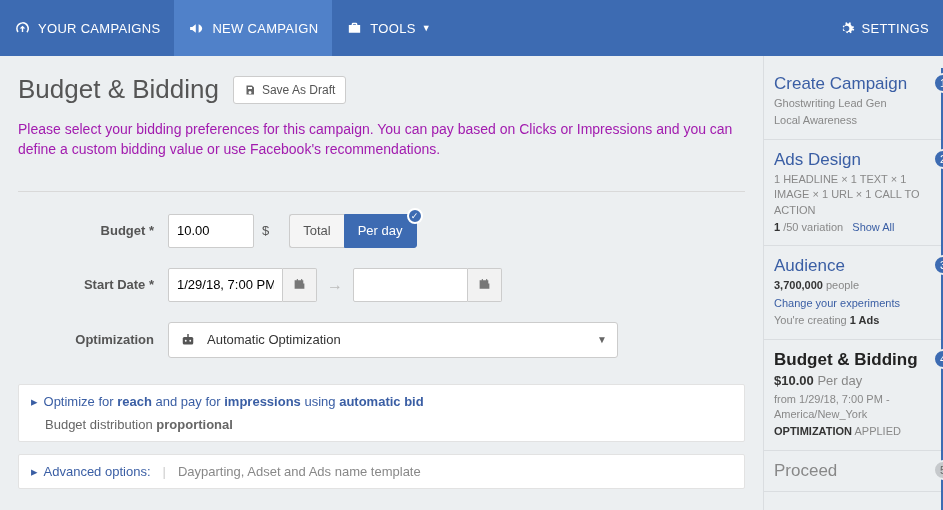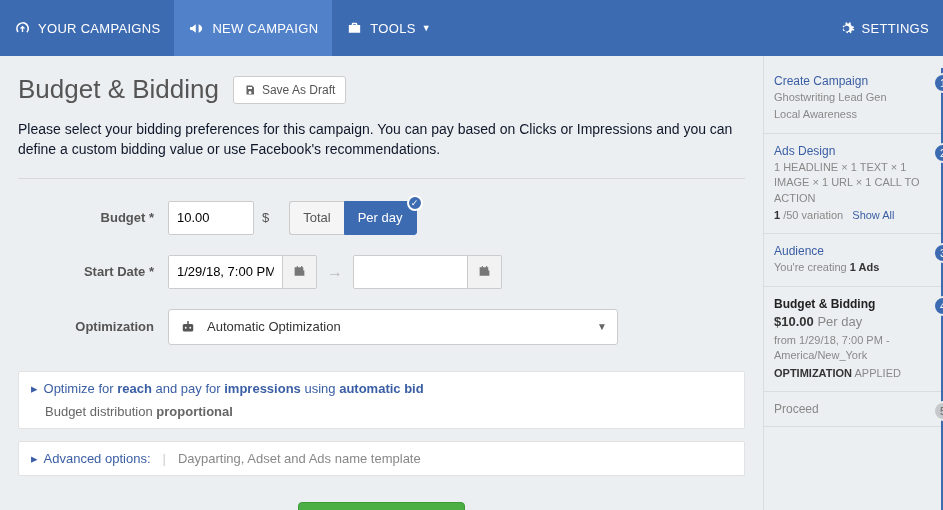--- a/index.html
+++ b/index.html
@@ -8,21 +8,21 @@
 .topnav .nav-item { display:flex; align-items:center; padding:0 14px; cursor:pointer; font-size:13px; letter-spacing:0.3px; font-weight:500; }
 .topnav .nav-item.active { background:#5081c9; }
 .topnav .spacer { flex:1; }
 .topnav .nav-item .icon { margin-right:7px; display:inline-flex; }
 .main-wrap { display:flex; }
 .left-col { flex:1; padding:18px 18px 24px 18px; }
 .right-col { width:180px; padding:8px 0 0 0; border-left:1px solid #dadde0; background:#eceff1; position:relative; }
 .page-title-row { display:flex; align-items:center; gap:14px; margin-bottom:14px; }
 .page-title { font-size:26px; font-weight:400; color:#555; }
 .save-draft-btn { background:#fff; border:1px solid #ccc; border-radius:3px; padding:6px 10px; font-size:12px; display:flex; align-items:center; gap:6px; cursor:pointer; color:#555; }
-.intro { color:#0f172a; font-size:14px; line-height:1.45; margin-bottom:18px; }
+.intro { color:#a21caf; font-size:14px; line-height:1.45; margin-bottom:31px; }
 .hr { border:none; border-top:1px solid #d9d9d9; margin-bottom:22px; }
 .form-row { display:flex; align-items:center; margin-bottom:20px; }
 .form-label { width:150px; text-align:right; padding-right:14px; font-size:13px; color:#555; font-weight:600; }
 .input { height:34px; border:1px solid #ccc; background:#fff; border-radius:2px; padding:0 8px; font-size:13px; }
 .input.budget { width:86px; }
 .input.date { width:115px; border-radius:2px 0 0 2px; }
 .cal-addon { height:34px; width:34px; border:1px solid #ccc; border-left:none; background:#f2f2f2; border-radius:0 2px 2px 0; display:flex; align-items:center; justify-content:center; cursor:pointer; }
 .suffix { font-size:13px; color:#555; margin:0 14px 0 8px; }
 .btn-group { display:flex; margin-left:6px; }
 .btn-toggle { height:34px; padding:0 13px; border:1px solid #ccc; background:#f5f5f5; font-size:13px; cursor:pointer; color:#555; }
@@ -36,21 +36,21 @@
 .dropdown .caret { margin-left:auto; font-size:10px; color:#666; }
 .info-panel { background:#fff; border:1px solid #e2e2e2; border-radius:2px; padding:9px 12px; font-size:13px; color:#3a5ea4; margin-bottom:12px; }
 .info-panel .line1 { display:flex; align-items:center; gap:6px; }
 .info-panel .line2 { color:#666; padding-left:14px; margin-top:8px; }
 .info-panel .sep { color:#ccc; margin:0 6px; }
 .info-panel .muted { color:#888; }
 .info-panel b { font-weight:600; }
 .proceed-wrap { display:flex; justify-content:center; margin-top:26px; }
 .proceed-btn { background:#4caf46; color:#fff; font-size:22px; border:1px solid #3e9a39; border-radius:4px; padding:13px 42px; cursor:pointer; font-weight:400; }
 .step { border-bottom:1px solid #dadde0; padding:10px 16px 10px 10px; position:relative; }
-.step .title { color:#3a5ea4; font-size:12px; font-weight:500; cursor:pointer; }
+.step .title { color:#3a5ea4; font-size:17px; font-weight:500; cursor:pointer; }
 .step.active .title { color:#222; font-weight:700; }
 .step .sub { color:#888; font-size:11px; line-height:1.4; margin-top:2px; }
 .step .sub b { color:#333; font-weight:600; }
 .step .action { color:#3a5ea4; font-size:11px; cursor:pointer; }
 .step-badge { position:absolute; top:9px; right:-10px; width:20px; height:20px; border-radius:50%; background:#3d6bb2; color:#fff; font-size:11px; display:flex; align-items:center; justify-content:center; border:2px solid #eceff1; z-index:2; }
 .step-badge.disabled { background:#c6c9cc; color:#666; }
 .rail { position:absolute; top:12px; bottom:0; right:0; width:2px; background:#3d6bb2; z-index:1; }
 svg { display:block; }
 </style>
 </head>
@@ -208,20 +208,22 @@
       <div class="sub">
         <b>1</b>
         <span>/50 variation</span>&nbsp;&nbsp;
         <span class="action">Show All</span>
       </div>
     </div>
 
     <div class="step">
       <div class="step-badge">3</div>
       <div class="title">Audience</div>
+      <div class="sub"><b>3,700,000</b><span> people</span></div>
+      <div class="sub"><span class="action">Change your experiments</span></div>
       <div class="sub"><span>You're creating </span><b>1 Ads</b></div>
     </div>
 
     <div class="step active">
       <div class="step-badge">4</div>
       <div class="title">Budget &amp; Bidding</div>
       <div class="sub" style="font-size:13px"><b>$10.00</b><span> Per day</span></div>
       <div class="sub">from 1/29/18, 7:00 PM - America/New_York</div>
       <div class="sub"><b>OPTIMIZATION</b><span> APPLIED</span></div>
     </div>

